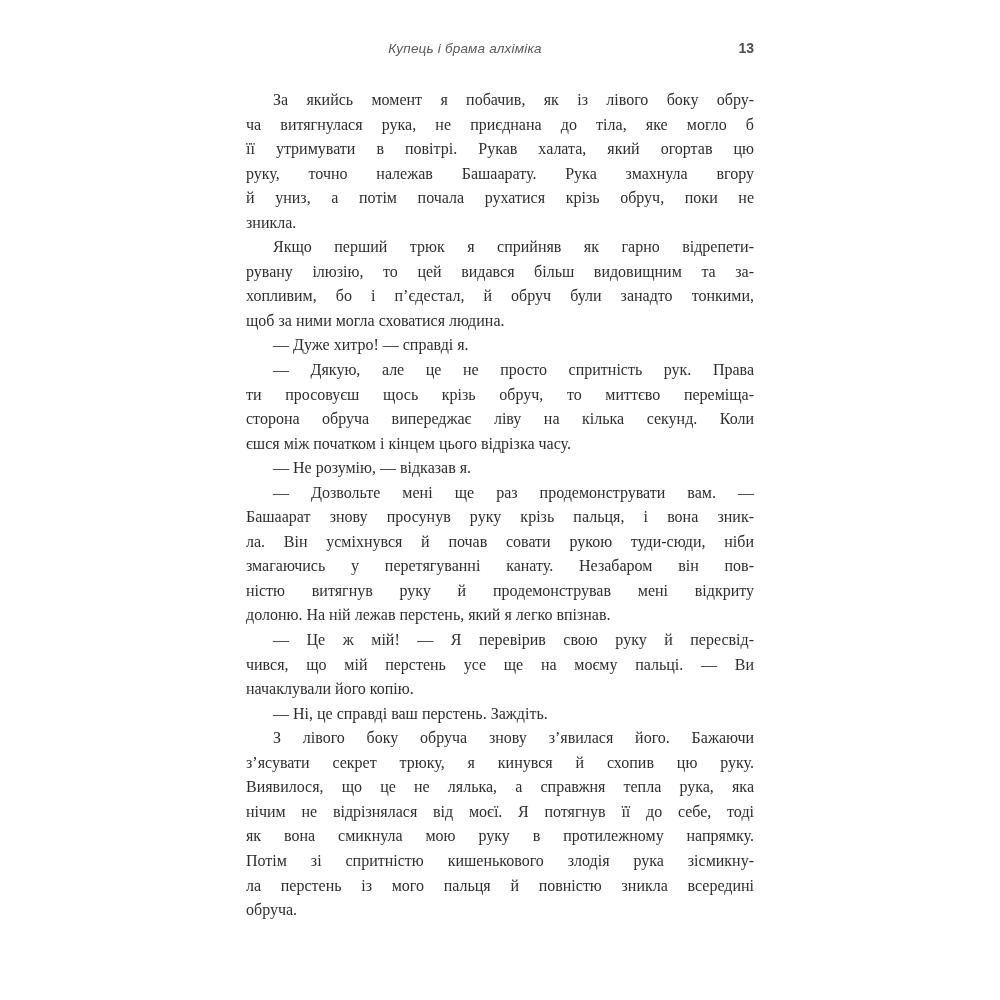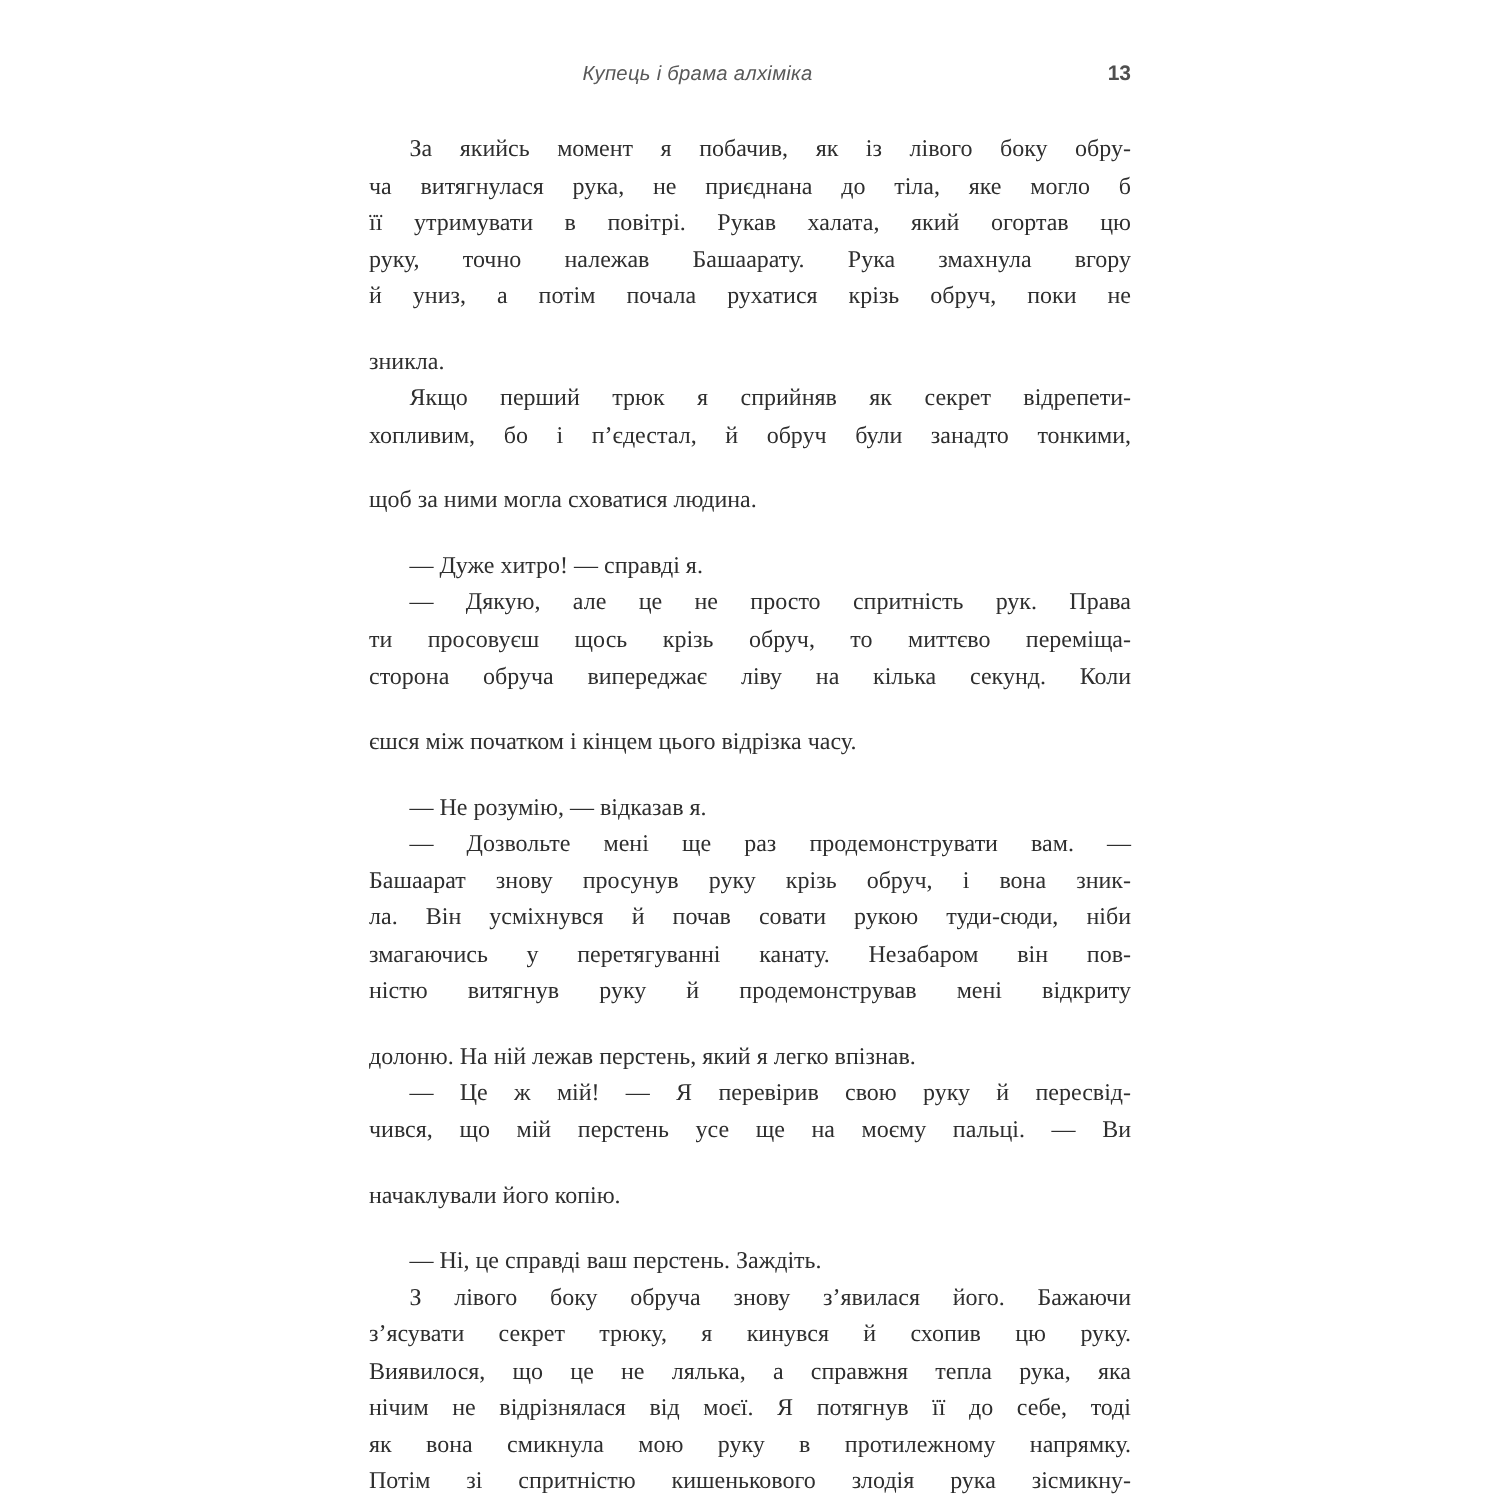--- a/index.html
+++ b/index.html
@@ -57,21 +57,20 @@
     line-height: 24.55px;
   }
   .paragraph { }
   .line {
     text-align: justify;
     text-align-last: justify;
     white-space: nowrap; 
   }
   .line.last {
     text-align-last: left;
-    margin-top: 19px;
   }
   .line.first {
     text-indent: 27px;
   }
 </style>
 </head>
 <body>
 
 <div class="page">
   <div class="running-header">
@@ -81,39 +80,40 @@
   <div class="text-block">
       <div class="paragraph">
         <div class="line first">За якийсь момент я побачив, як із лівого боку обру-</div>
         <div class="line">ча витягнулася рука, не приєднана до тіла, яке могло б</div>
         <div class="line">її утримувати в повітрі. Рукав халата, який огортав цю</div>
         <div class="line">руку, точно належав Башаарату. Рука змахнула вгору</div>
         <div class="line">й униз, а потім почала рухатися крізь обруч, поки не</div>
         <div class="line last">зникла.</div>
       </div>
       <div class="paragraph">
-        <div class="line first">Якщо перший трюк я сприйняв як секрет відрепети-</div>
+        <div class="line first">Якщо перший трюк я сприйняв як гарно відрепети-</div>
+        <div class="line">рувану ілюзію, то цей видався більш видовищним та за-</div>
         <div class="line">хопливим, бо і п’єдестал, й обруч були занадто тонкими,</div>
         <div class="line last">щоб за ними могла сховатися людина.</div>
       </div>
       <div class="paragraph">
         <div class="line first last">— Дуже хитро! — справді я.</div>
       </div>
       <div class="paragraph">
         <div class="line first">— Дякую, але це не просто спритність рук. Права</div>
         <div class="line">ти просовуєш щось крізь обруч, то миттєво переміща-</div>
         <div class="line">сторона обруча випереджає ліву на кілька секунд. Коли</div>
         <div class="line last">єшся між початком і кінцем цього відрізка часу.</div>
       </div>
       <div class="paragraph">
         <div class="line first last">— Не розумію, — відказав я.</div>
       </div>
       <div class="paragraph">
         <div class="line first">— Дозвольте мені ще раз продемонструвати вам. —</div>
-        <div class="line">Башаарат знову просунув руку крізь обруч, і вона зник-</div>
+        <div class="line">Башаарат знову просунув руку крізь пальця, і вона зник-</div>
         <div class="line">ла. Він усміхнувся й почав совати рукою туди-сюди, ніби</div>
         <div class="line">змагаючись у перетягуванні канату. Незабаром він пов-</div>
         <div class="line">ністю витягнув руку й продемонстрував мені відкриту</div>
         <div class="line last">долоню. На ній лежав перстень, який я легко впізнав.</div>
       </div>
       <div class="paragraph">
         <div class="line first">— Це ж мій! — Я перевірив свою руку й пересвід-</div>
         <div class="line">чився, що мій перстень усе ще на моєму пальці. — Ви</div>
         <div class="line last">начаклували його копію.</div>
       </div>

